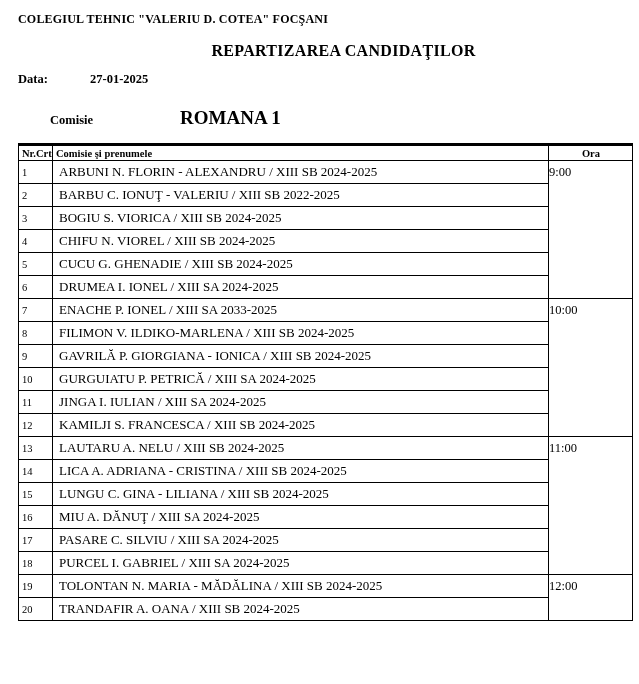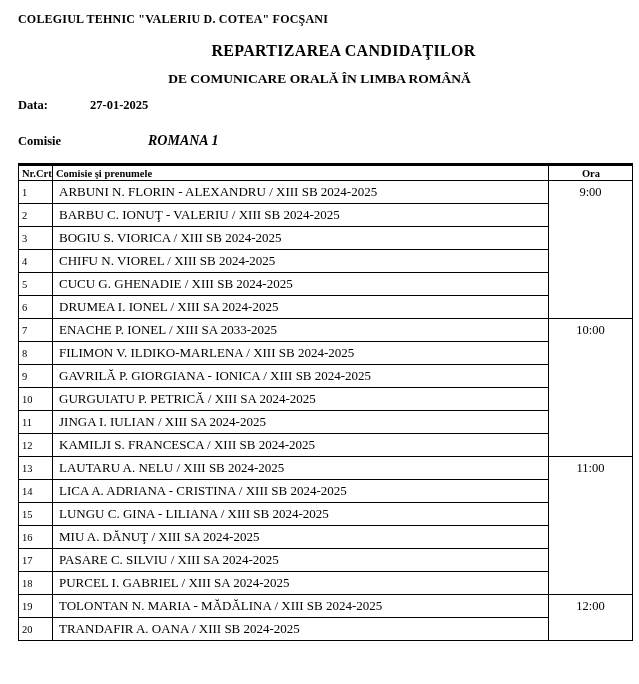--- a/index.html
+++ b/index.html
@@ -36,22 +36,22 @@
     line-height: 1.13;
   }
   .meta-row {
     margin-left: 18px;
     font-weight: bold;
     font-size: 12.5px;
   }
   .meta-row.date-row { margin-top: 12px; }
   .meta-row.comisie-row { margin-top: 20px; }
   .meta-label-date { display: inline-block; width: 72px; }
-  .meta-label-comisie { display: inline-block; width: 130px; }
-  .comisie-value { font-size: 14px; font-style: italic; }
+  .meta-label-comisie { display: inline-block; width: 130px; margin-left: 32px; }
+  .comisie-value { font-size: 19px; }
 
   table.cand-table {
     margin: 14px 0 0 18px;
     border-collapse: collapse;
     width: 614px;
     table-layout: fixed;
     border-top: 3px solid #000000;
     border-bottom: 1px solid #000000;
   }
   col.c-nr   { width: 34px; }
@@ -73,35 +73,33 @@
     font-size: 13px;
     height: 22px;
     padding: 0 2px 0 4px;
     overflow: hidden;
     white-space: nowrap;
     vertical-align: middle;
   }
   .cand-table td.nr { font-size: 10.5px; padding-left: 3px; }
   .cand-table td.name { padding-left: 6px; }
   .cand-table td.time {
-    text-align: center;
     vertical-align: top;
     padding: 4px 0 0 0;
     font-size: 12.5px;
   }
 </style>
 </head>
 <body>
 
 <div class="school">COLEGIUL TEHNIC "VALERIU D. COTEA" FOCŞANI</div>
 
 <div class="title">REPARTIZAREA CANDIDAŢILOR</div>
 
 <div class="subtitle">
-  <div>DE COMUNICARE ORALĂ ÎN LIMBA ROMÂNĂ</div>
 </div>
 
 <div class="meta-row date-row">
   <span class="meta-label-date">Data:</span><span>27-01-2025</span>
 </div>
 
 <div class="meta-row comisie-row">
   <span class="meta-label-comisie">Comisie</span><span class="comisie-value">ROMANA 1</span>
 </div>
 
@@ -119,21 +117,21 @@
     </tr>
   </thead>
   <tbody>
       <tr>
         <td class="nr">1</td>
         <td class="name">ARBUNI N. FLORIN - ALEXANDRU / XIII SB 2024-2025</td>
         <td class="time" rowspan="6">9:00</td>
       </tr>
       <tr>
         <td class="nr">2</td>
-        <td class="name">BARBU C. IONUŢ - VALERIU / XIII SB 2024-2025</td>
+        <td class="name">BARBU C. IONUŢ - VALERIU / XIII SB 2022-2025</td>
       </tr>
       <tr>
         <td class="nr">3</td>
         <td class="name">BOGIU S. VIORICA / XIII SB 2024-2025</td>
       </tr>
       <tr>
         <td class="nr">4</td>
         <td class="name">CHIFU N. VIOREL / XIII SB 2024-2025</td>
       </tr>
       <tr>

